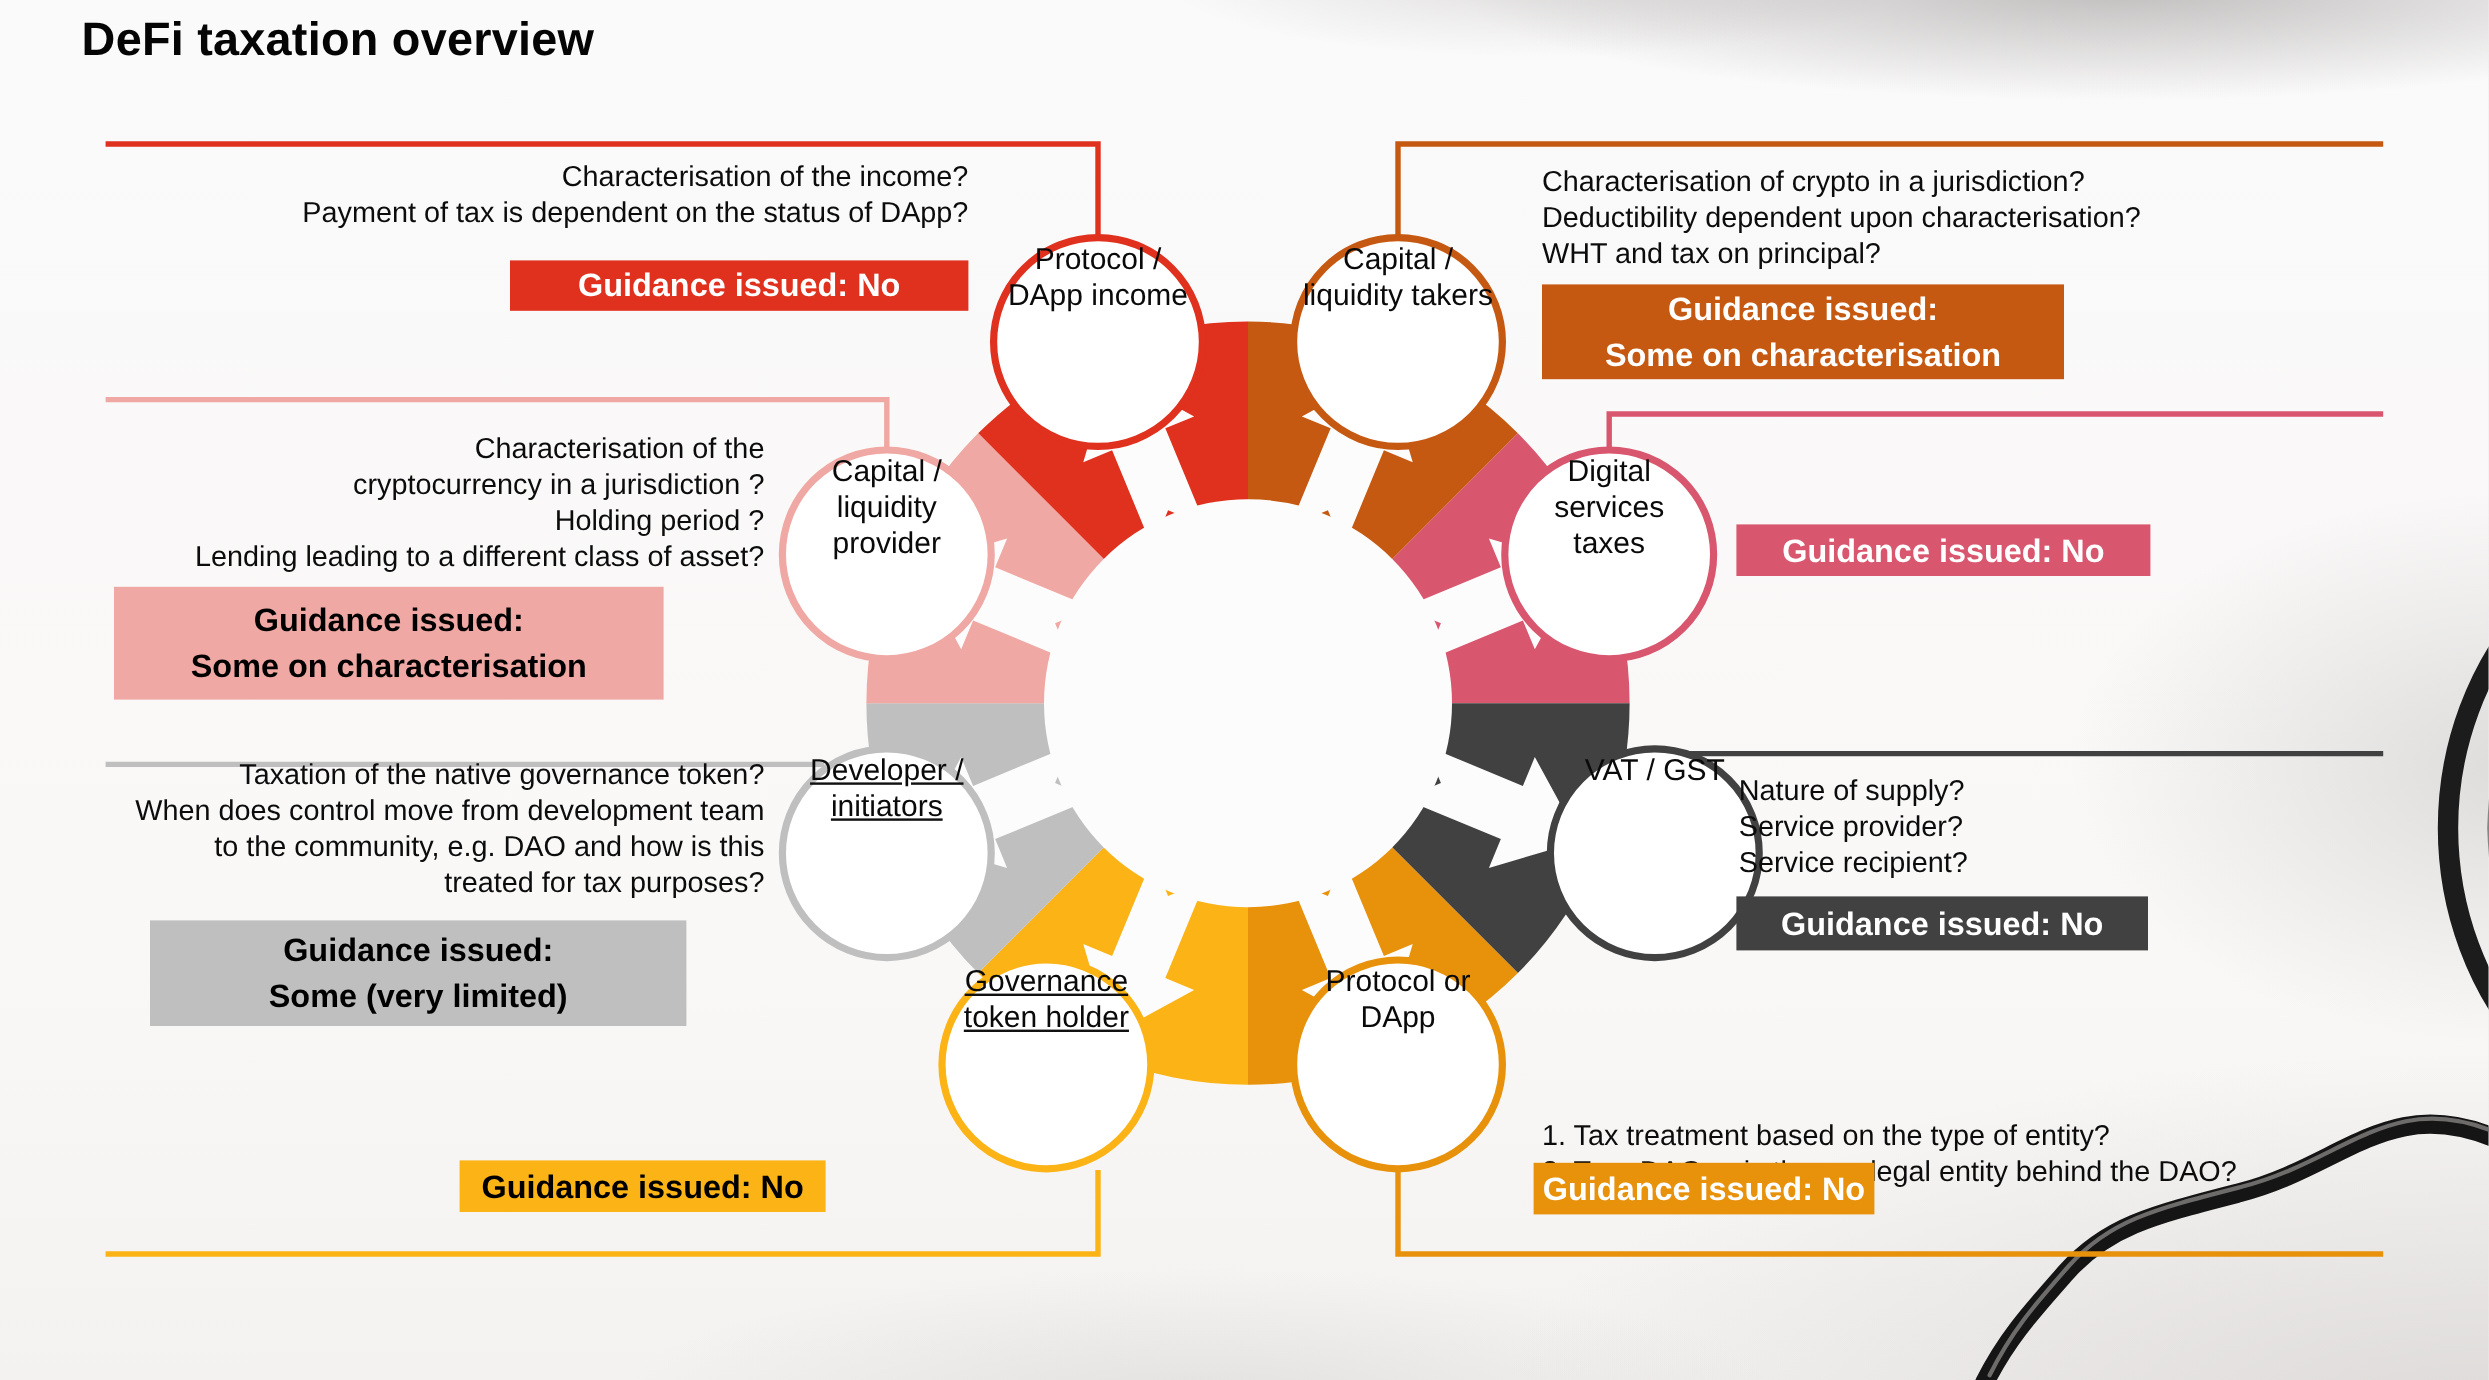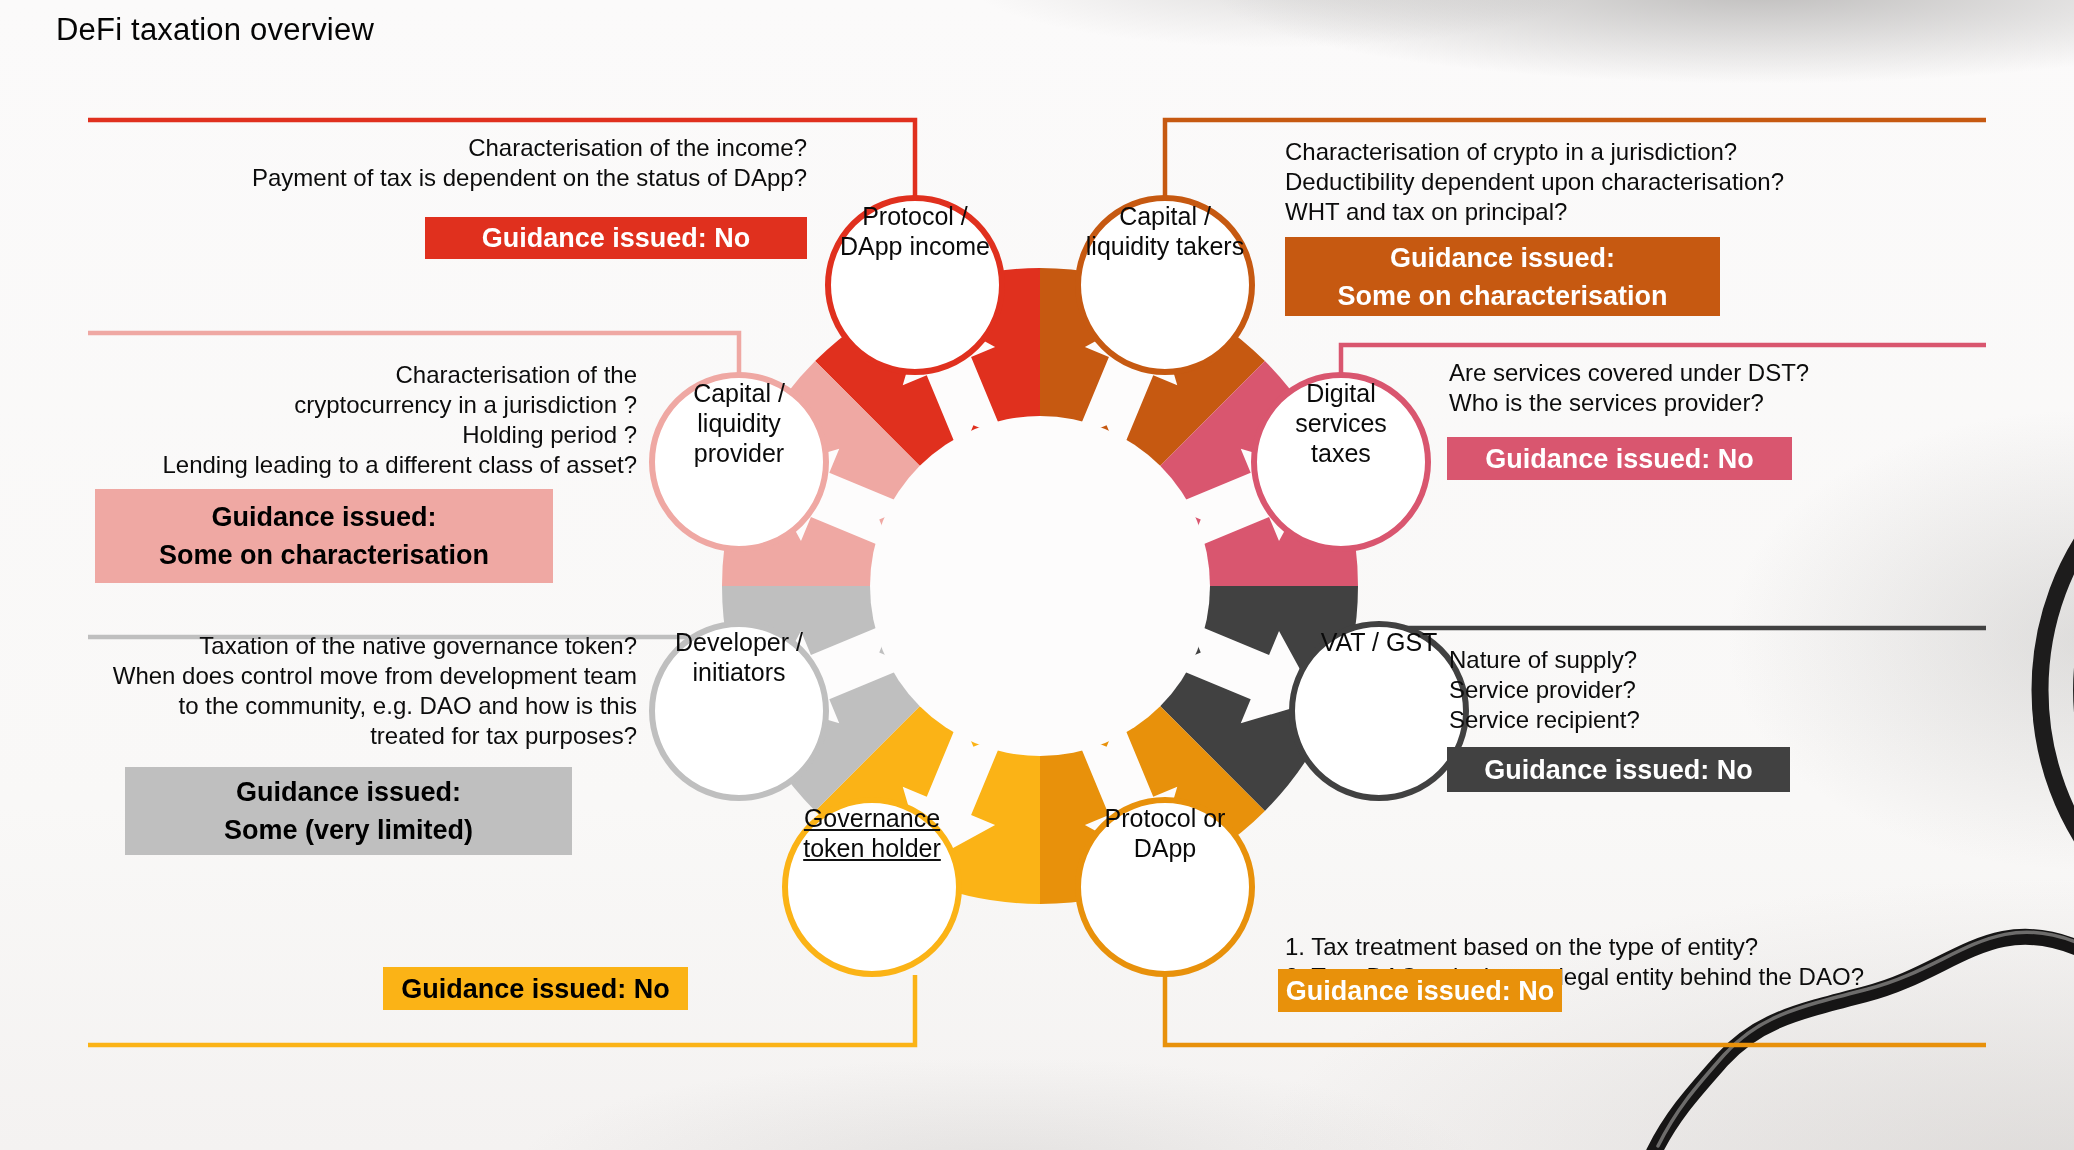--- a/index.html
+++ b/index.html
@@ -9,21 +9,21 @@
     font-family:"Liberation Sans",sans-serif;color:#111;
   }
   .shade{position:absolute;left:0;top:0;width:100%;height:100%;pointer-events:none;
     background:
       radial-gradient(ellipse 760px 130px at 1760px -10px, rgba(108,106,104,.42), transparent 72%),
       radial-gradient(ellipse 420px 90px at 1280px -20px, rgba(140,138,136,.25), transparent 75%),
       radial-gradient(ellipse 520px 330px at 2090px 640px, rgba(150,148,146,.28), transparent 70%),
       radial-gradient(ellipse 1150px 420px at 2074px 1180px, rgba(178,174,171,.35), transparent 72%),
       radial-gradient(ellipse 650px 150px at 1000px 1170px, rgba(168,166,164,.22), transparent 75%);
   }
-  #page-title{position:absolute;left:56px;top:12px;font-size:31px;font-weight:400;letter-spacing:.2px;color:#050505;}
+  #page-title{position:absolute;left:68px;top:12px;font-size:39px;font-weight:700;letter-spacing:.2px;color:#050505;}
   svg.layer{position:absolute;left:0;top:0;}
   .conn{fill:none;stroke-width:4.5px;}
   .node{
     position:absolute;width:180px;height:180px;border-radius:50%;
     background:#fff;border:6px solid #888;box-sizing:border-box;
     display:flex;align-items:flex-start;justify-content:center;text-align:center;
   }
   .node-label{font-size:25px;line-height:30px;white-space:pre-line;color:#0a0a0a;}
   #center-label{
     position:absolute;left:890px;top:538px;width:300px;text-align:center;
@@ -107,37 +107,35 @@
       <div class="node-label">VAT / GST</div>
     </div>
   <div class="node" style="left: 1075px; top: 797px; border-color: rgb(232, 145, 11);">
       <div class="node-label">Protocol or
 DApp</div>
     </div>
   <div class="node" style="left: 782px; top: 797px; border-color: rgb(251, 179, 22); text-decoration: underline;">
       <div class="node-label">Governance
 token holder</div>
     </div>
-  <div class="node" style="left: 649px; top: 621px; border-color: rgb(191, 191, 191);">
+  <div class="node" style="left: 649px; top: 621px; border-color: rgb(191, 191, 191); text-decoration: underline;">
       <div class="node-label">Developer /
 initiators</div>
     </div>
   <div class="node" style="left: 649px; top: 372px; border-color: rgb(239, 168, 163);">
       <div class="node-label">Capital /
 liquidity
 provider</div>
     </div>
 
   <div class="questions right" style="left:207px;top:133px;width:600px">Characterisation of the income?
 Payment of tax is dependent on the status of DApp?</div>
   <div class="questions" style="left:1285px;top:137px;width:660px">Characterisation of crypto in a jurisdiction?
 Deductibility dependent upon characterisation?
 WHT and tax on principal?</div>
-  <div class="questions" style="left:1449px;top:358px;width:520px">Are services covered under DST?
-Who is the services provider?</div>
   <div class="questions" style="left:1449px;top:645px;width:420px">Nature of supply?
 Service provider?
 Service recipient?</div>
   <div class="questions" style="left:1285px;top:932px;width:690px">1. Tax treatment based on the type of entity?
 2. True DAO or is there a legal entity behind the DAO?</div>
   <div class="questions right" style="left:87px;top:631px;width:550px">Taxation of the native governance token?
 When does control move from development team
 to the community, e.g. DAO and how is this
 treated for tax purposes?</div>
   <div class="questions right" style="left:97px;top:360px;width:540px">Characterisation of the

